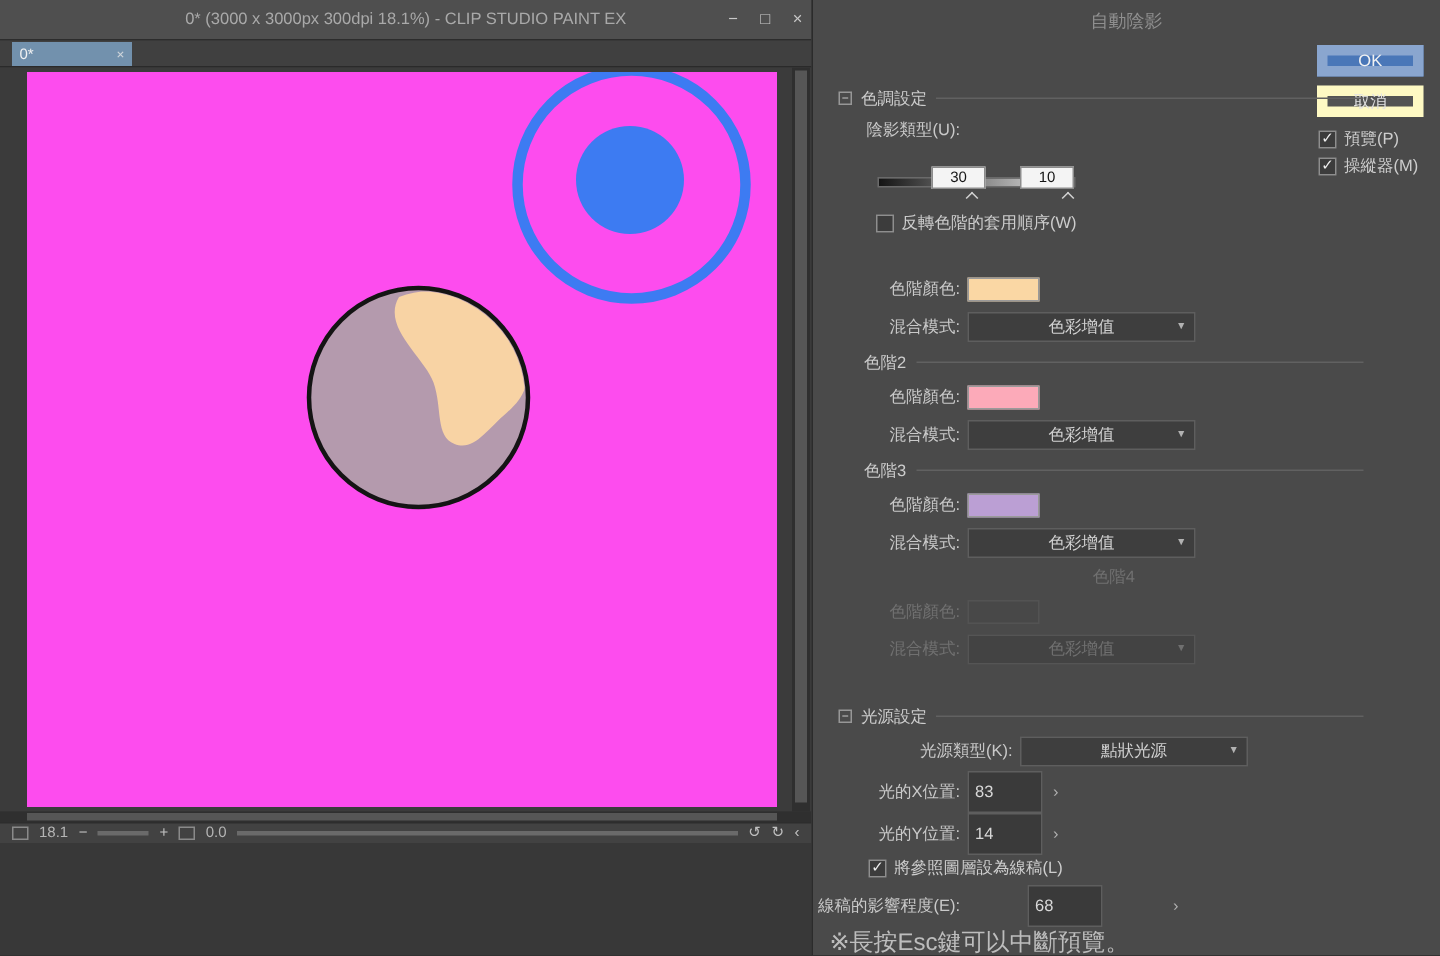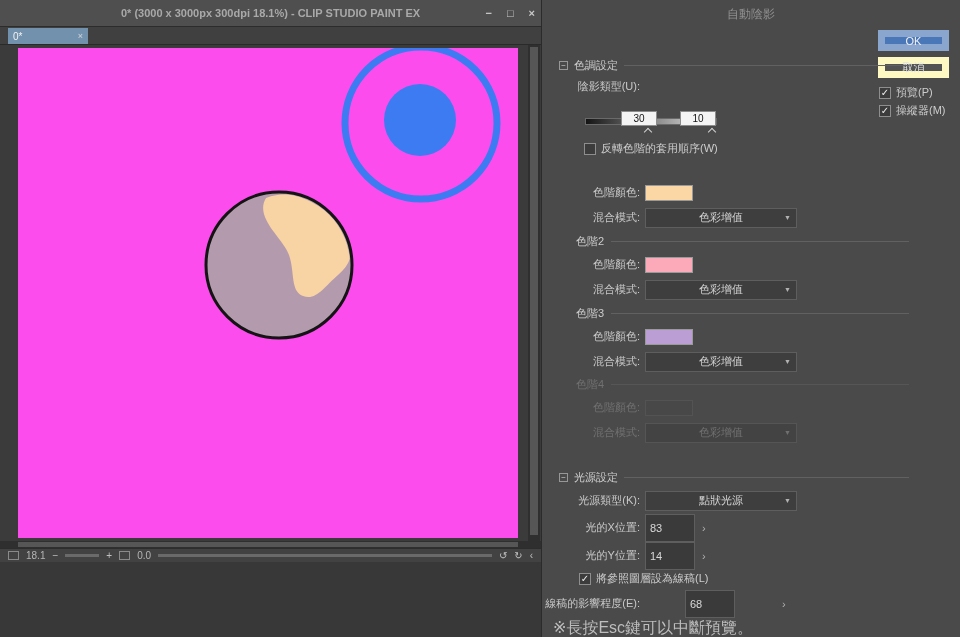--- a/index.html
+++ b/index.html
@@ -4,21 +4,21 @@
 <style>
   html,body{margin:0;padding:0;background:#2b2b2b;}
   *{box-sizing:border-box;}
   .screen{position:relative;width:960px;height:637px;overflow:hidden;
     font-family:"Liberation Sans","DejaVu Sans",sans-serif;color:#cfcfcf;background:#383838;}
 
   
   .paint-window{position:absolute;left:0;top:0;width:541px;height:637px;background:#383838;}
   .titlebar{height:27px;background:#4f4f4f;border-bottom:1px solid #2c2c2c;
     display:flex;align-items:center;justify-content:center;position:relative;
-    font-size:11px;color:#a9a9a9;font-weight:bold;}
+    font-size:11px;color:#a9a9a9;}
   .win-controls{position:absolute;right:6px;top:0;height:100%;display:flex;gap:15px;
     align-items:center;font-size:11px;color:#c9c9c9;}
   .win-controls span{cursor:default;}
   .tabbar{height:18px;background:#404040;border-bottom:1px solid #2a2a2a;
     display:flex;align-items:flex-end;}
   .tab{margin-left:8px;height:16px;width:80px;background:#7291ad;color:#f2f2f2;
     font-size:10px;display:flex;align-items:center;justify-content:space-between;
     padding:0 5px;}
   .tab-close{font-size:9px;color:#e6e6e6;opacity:.8;}
   .canvas-area{position:relative;height:496px;background:#3b3b3b;overflow:hidden;}
@@ -217,21 +217,21 @@
       <span class="swatch" style="background: rgb(187, 159, 212);"></span>
     </div>
     <div class="drow" style="top:351px;">
       <span class="dlabel">混合模式:</span>
       <div class="dropdown">
         <span>色彩增值</span>
         <span class="dd-arrow">▼</span>
       </div>
     </div>
 
-    <div class="level-header disabled" style="top:377px;">
+    <div class="level-header disabled" style="top:377px;flex-direction:column;">
       <span>色階4</span>
       <span class="hline"></span>
     </div>
     <div class="drow disabled" style="top:397px;">
       <span class="dlabel">色階顏色:</span>
       <span class="swatch"></span>
     </div>
     <div class="drow disabled" style="top:422px;">
       <span class="dlabel">混合模式:</span>
       <div class="dropdown">
@@ -239,21 +239,21 @@
         <span class="dd-arrow">▼</span>
       </div>
     </div>
 
     <div class="section" style="top:470px;">
       <span class="minusbox">−</span>
       <span>光源設定</span>
       <span class="hline"></span>
     </div>
 
-    <div class="drow" style="top:490px;">
+    <div class="drow" style="top:490px;padding-left:35px;">
       <span class="dlabel">光源類型(K):</span>
       <div class="dropdown">
         <span>點狀光源</span>
         <span class="dd-arrow">▼</span>
       </div>
     </div>
 
     <div class="drow" style="top:517px;">
       <span class="dlabel">光的X位置:</span>
       <input class="num-input" value="83" style="">

